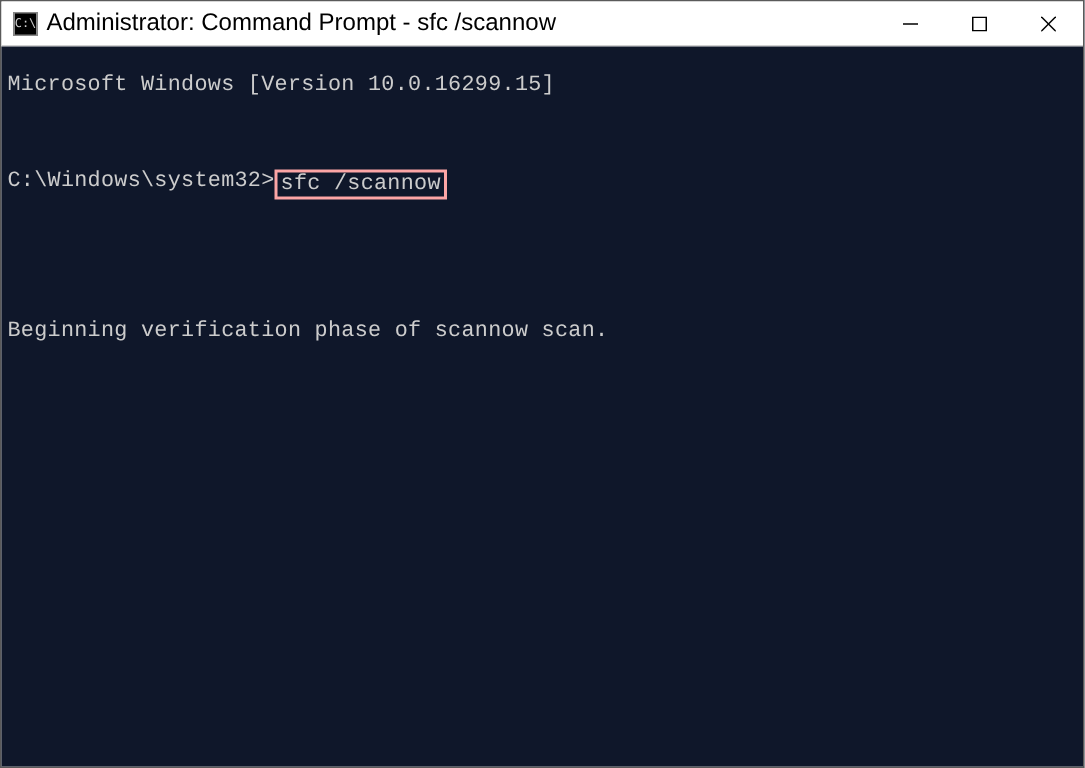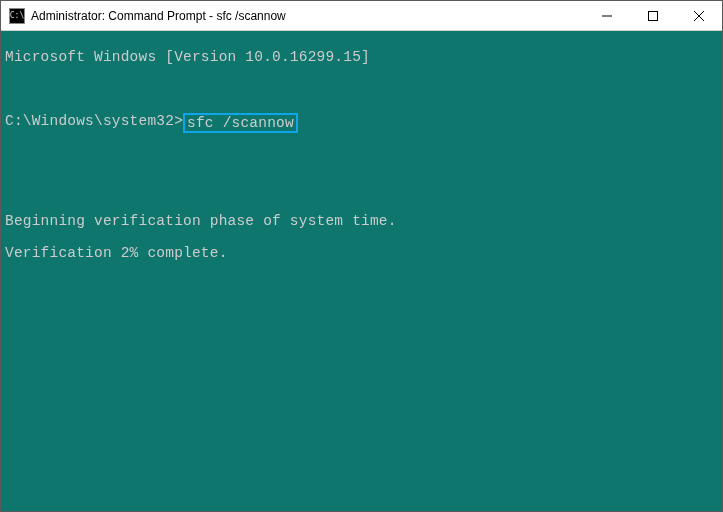--- a/index.html
+++ b/index.html
@@ -34,21 +34,21 @@
       border: 1px solid #888;
       display: flex;
       align-items: center;
       justify-content: center;
       font-size: 8px;
       color: #ccc;
       font-family: Consolas, monospace;
       line-height: 1;
     }
     .title-text {
-      font-size: 12px;
+      font-size: 16px;
       color: #000;
       flex: 1;
       white-space: nowrap;
     }
     .win-controls {
       display: flex;
       height: 100%;
     }
     .win-btn {
       width: 46px;
@@ -56,35 +56,35 @@
       display: flex;
       align-items: center;
       justify-content: center;
       background: transparent;
       border: none;
       cursor: pointer;
     }
     .win-btn svg { width: 10px; height: 10px; }
     .console {
       flex: 1;
-      background: #0f766e;
+      background: #0f172a;
       color: #ccc;
       font-family: Consolas, "Courier New", monospace;
       font-size: 14.5px;
       line-height: 16px;
       padding: 2px 4px;
       white-space: pre;
       overflow: hidden;
       letter-spacing: 0.2px;
     }
     .console .line { display: block; }
     .prompt-line { display: flex; align-items: flex-start; text-align: center; }
     .highlight {
       display: inline-block;
-      border: 2px solid #0ea5e9;
+      border: 2px solid #fca5a5;
       padding: 0px 2px;
       margin-left: 0px;
       line-height: 16px;
     }
   </style>
 </head>
 <body>
 
 <div class="window">
   <div class="titlebar">
@@ -108,16 +108,15 @@
           </svg>
       </button>
     </div>
   </div>
   <div class="console">
 <span class="line">Microsoft Windows [Version 10.0.16299.15]</span>
 <span class="line"> </span>
 <span class="prompt-line"><span>C:\Windows\system32&gt;</span><span class="highlight">sfc /scannow</span></span>
 <span class="line"> </span>
 <span class="line"> </span>
-<span class="line">Beginning verification phase of system time.</span>
-<span class="line">Verification 2% complete.</span>
+<span class="line">Beginning verification phase of scannow scan.</span>
   </div>
 </div>
 
 </body></html>

